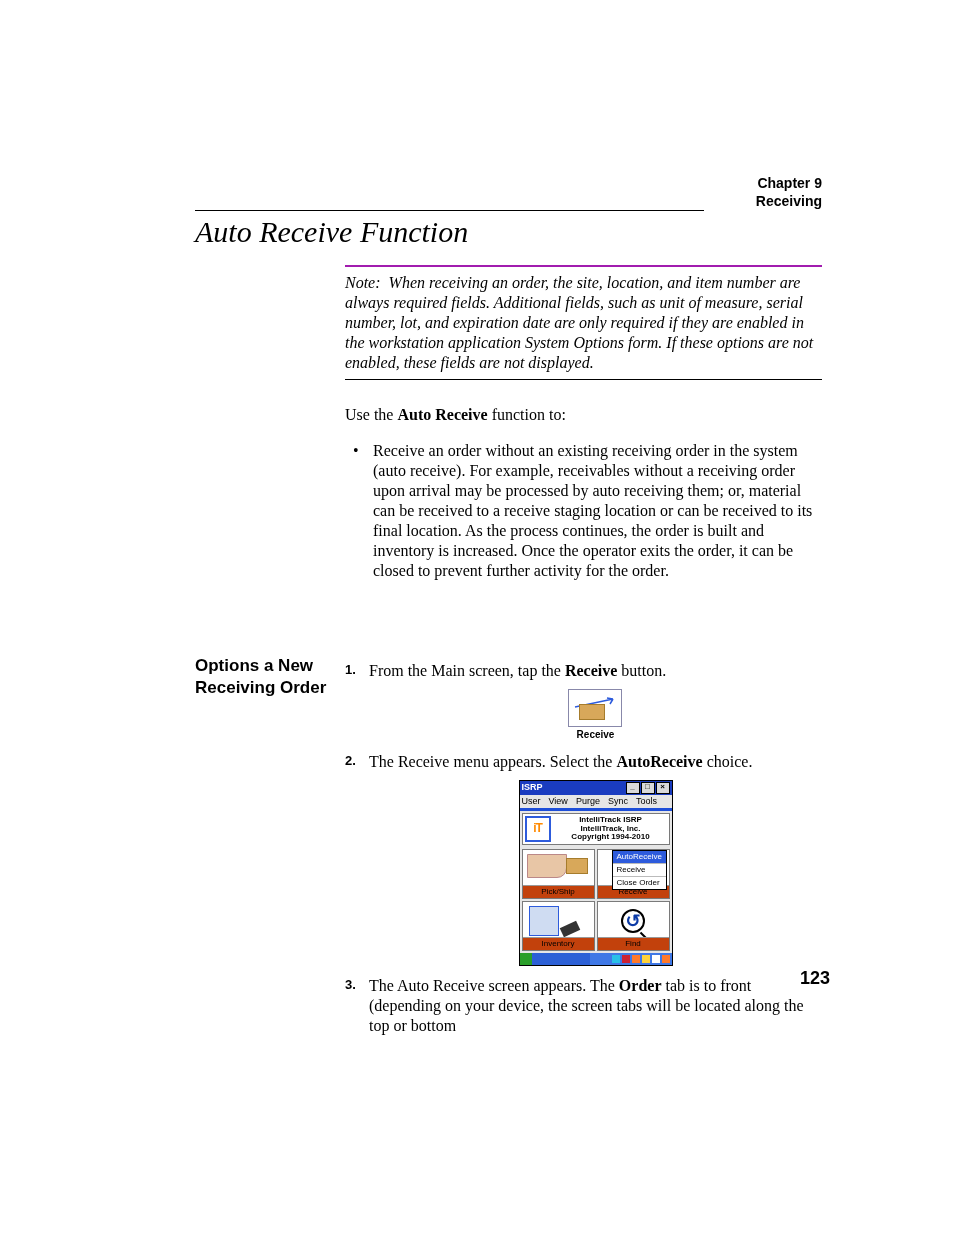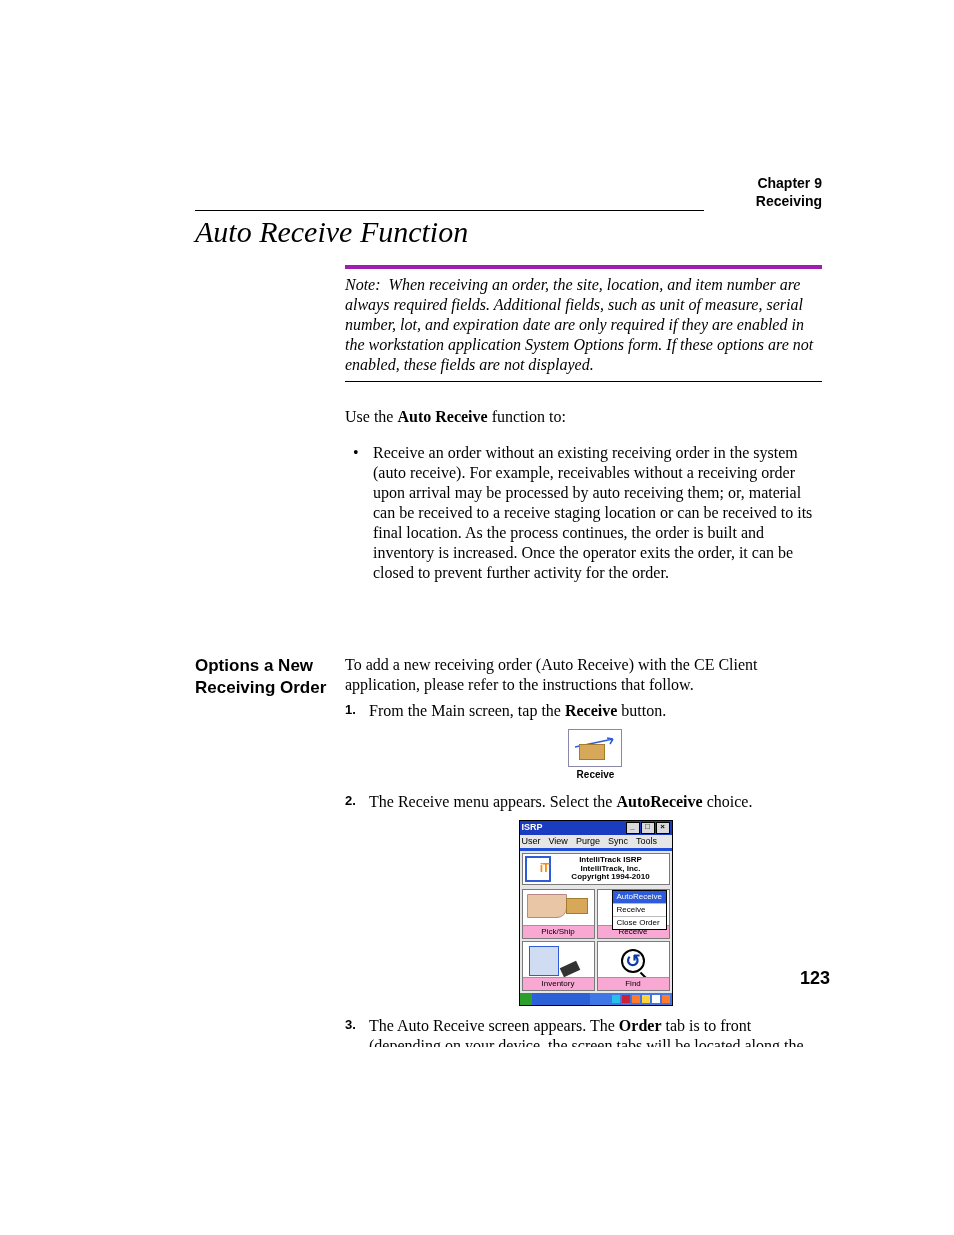--- a/index.html
+++ b/index.html
@@ -43,21 +43,21 @@
     font-size: 30px;
     margin: 0;
   }
   .body-col {
     position: absolute;
     top: 265px;
     left: 345px;
     right: 132px;
   }
   .note-box {
-    border-top: 4px solid #a21caf;
+    border-top: 2px solid #a21caf;
     border-bottom: 1px solid #000;
     padding: 6px 0 6px 0;
     font-style: italic;
     font-size: 16px;
     line-height: 1.25;
   }
   .note-label {
     font-style: italic;
     margin-right: 8px;
   }
@@ -203,42 +203,42 @@
     margin: 2px;
     padding: 2px;
     display: flex;
     align-items: center;
     gap: 4px;
     font-weight: bold;
   }
   .isrp .brand .logo {
     width: 22px; height: 22px;
     border: 2px solid #2d5bdc;
-    display: flex; align-items: center; justify-content: flex-end;
+    display: flex; align-items: center; justify-content: center;
     font-family: Arial, sans-serif; font-weight: 900;
   }
   .isrp .brand .logo span { color: #ff8a00; font-size: 12px; letter-spacing: -1px; }
   .isrp .brand .brand-lines { font-size: 8px; line-height: 1.1; text-align: center; flex: 1; }
   .isrp .grid4 {
     display: grid;
     grid-template-columns: 1fr 1fr;
     gap: 2px;
     padding: 2px;
   }
   .isrp .cell {
     background: #fff;
     border: 1px solid #7a7a7a;
     height: 48px;
     position: relative;
     overflow: hidden;
   }
   .isrp .cell .cap {
     position: absolute;
     left: 0; right: 0; bottom: 0;
-    background: #f9a8d4;
+    background: #c2410c;
     border-top: 1px solid #999;
     text-align: center;
     font-size: 8px;
     padding: 1px 0;
   }
   .isrp .menu-float {
     position: absolute;
     top: 0; left: 14px;
     background: #fff;
     border: 1px solid #000;
@@ -328,21 +328,20 @@
     </p>
 
     <ul class="bullets">
       <li>Receive an order without an existing receiving order in the system (auto receive). For example, receivables without a receiving order upon arrival may be processed by auto receiving them; or, material can be received to a receive staging location or can be received to its final location. As the process continues, the order is built and inventory is increased. Once the operator exits the order, it can be closed to prevent further activity for the order.</li>
     </ul>
   </div>
 
   <div class="section2">
     <div class="subhead">Options a New Receiving Order</div>
     <div class="sub-body">
-      <span>To add a new receiving order (Auto Receive) with the CE Client application, please refer to the instructions that follow.</span>
       <ol class="steps">
         <li>
           <span>From the Main screen, tap the </span><span class="bold">Receive</span><span> button.</span>
           <div class="fig-center">
             <div class="receive-btn">
               <div class="ico">
                 <div class="arrow">
                   <svg viewBox="0 0 44 12">
                       <path d="M2 10 L40 2 M40 2 L34 1 M40 2 L37 7" stroke="#2d5bdc" stroke-width="1.5" fill="none"></path>
                     </svg>

